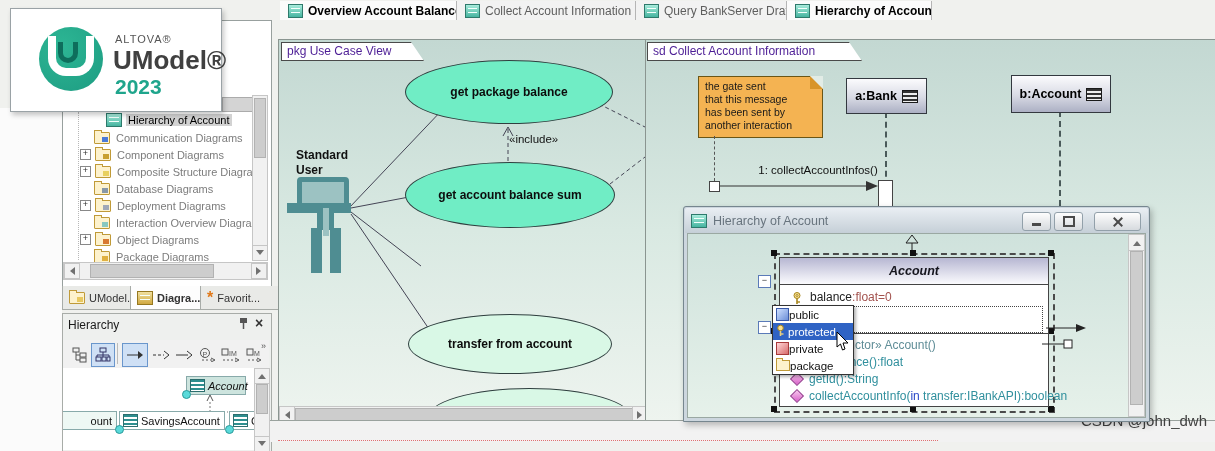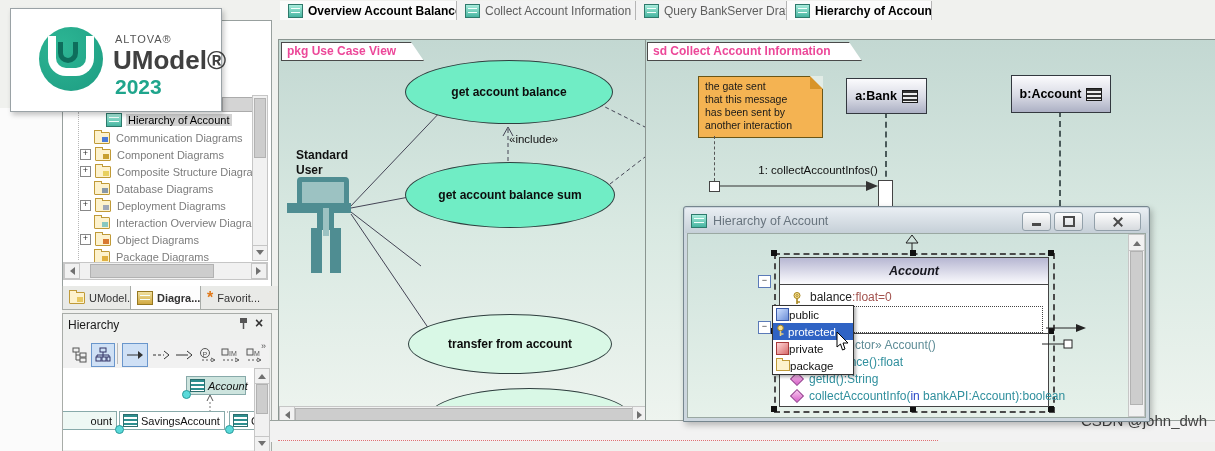--- a/index.html
+++ b/index.html
@@ -2,22 +2,22 @@
 <html><head>
 <meta charset="utf-8">
 <style>
   html,body{margin:0;padding:0;background:#e8e8e8}
   #screen{position:relative;width:1215px;height:451px;background:#f0f1ee;
     font-family:"Liberation Sans",sans-serif;overflow:hidden;font-size:12px;color:#222}
   .abs{position:absolute}
   
   .pane{position:absolute;background:linear-gradient(180deg,#c3d8d2 0%,#d9e9e2 50%,#eef4ef 100%);
     border:1px solid #8a9590;overflow:hidden}
-  .dtab{position:absolute;background:#fff;border:1px solid #4a4a4a;font-weight:bold;font-size:12px;
-    padding:1px 16px 2px 5px;color:#ec4899;clip-path:polygon(0 0,calc(100% - 13px) 0,100% 100%,0 100%);white-space:nowrap}
+  .dtab{position:absolute;background:#fff;border:1px solid #4a4a4a;font-weight:normal;font-size:12px;
+    padding:1px 16px 2px 5px;color:#4c1d95;clip-path:polygon(0 0,calc(100% - 13px) 0,100% 100%,0 100%);white-space:nowrap}
   .ellipse{position:absolute;border:1px solid #2f3f3f;border-radius:50%;display:flex;align-items:center;
     justify-content:center;font-weight:bold;font-size:12px;color:#0d0d0d;text-align:center}
   .bright{background:#70edc5}.pale{background:#d9f8e6}
   svg.lines{position:absolute;pointer-events:none}
   
   .note{position:absolute;background:#f4b352;border:1px solid #6b5616;font-size:10.5px;color:#191919;
     padding:3px 5px 2px 6px;line-height:13px}
   .note .fold{position:absolute;top:-1px;right:-1px;width:0;height:0;
     border-top:13px solid #e2ece6;border-left:13px solid #d89428}
   
@@ -326,21 +326,21 @@
       <line x1="72" y1="168" x2="130" y2="157" stroke="#445" stroke-width="1"></line>
       <line x1="72" y1="172" x2="142" y2="226" stroke="#445" stroke-width="1"></line>
       <line x1="72" y1="174" x2="152" y2="292" stroke="#445" stroke-width="1"></line>
       <line x1="229" y1="121" x2="229" y2="89" stroke="#445" stroke-dasharray="4 3"></line>
       <path d="M224 96 L229 87 L234 96" fill="none" stroke="#445"></path>
       <line x1="320" y1="64" x2="366" y2="87" stroke="#445" stroke-dasharray="4 3"></line>
       <line x1="331" y1="144" x2="366" y2="117" stroke="#445" stroke-dasharray="4 3"></line>
     </svg>
 
     <div class="ellipse bright" style="left:126px;top:20px;width:206px;height:62px">
-      <span>get account balance</span>
+      <span>get package balance</span>
     </div>
     <div class="abs" style="left:230px;top:93px;font-size:11.5px;color:#111">«include»</div>
     <div class="ellipse bright" style="left:126px;top:122px;width:208px;height:64px">
       <span>get account balance sum</span>
     </div>
     <div class="ellipse pale" style="left:129px;top:274px;width:202px;height:58px">
       <span>transfer from account</span>
     </div>
     <div class="ellipse pale" style="left:147px;top:348px;width:205px;height:60px"></div>
 
@@ -460,21 +460,21 @@
           <div class="oprow" style="left:12px;top:21px">
             <span class="diamond"></span>
             <span>getBalance():float</span>
           </div>
           <div class="oprow" style="left:12px;top:38px">
             <span class="diamond"></span>
             <span>getId():String</span>
           </div>
           <div class="oprow" style="left:12px;top:55px">
             <span class="diamond"></span>
-            <span><span>collectAccountInfo(</span><span class="kw">in</span><span> bankAPI:Account):boolean</span></span>
+            <span><span>collectAccountInfo(</span><span class="kw">in</span><span> transfer:IBankAPI):boolean</span></span>
           </div>
         </div>
       </div>
 
       <div class="collapse" style="left:70px;top:41px">−</div>
       <div class="collapse" style="left:70px;top:87px">−</div>
 
       <svg class="lines" style="left:354px;top:84px" width="60" height="36">
         <line x1="4" y1="10" x2="36" y2="10" stroke="#222"></line>
         <polygon points="34,6 44,10 34,14" fill="#222"></polygon>

